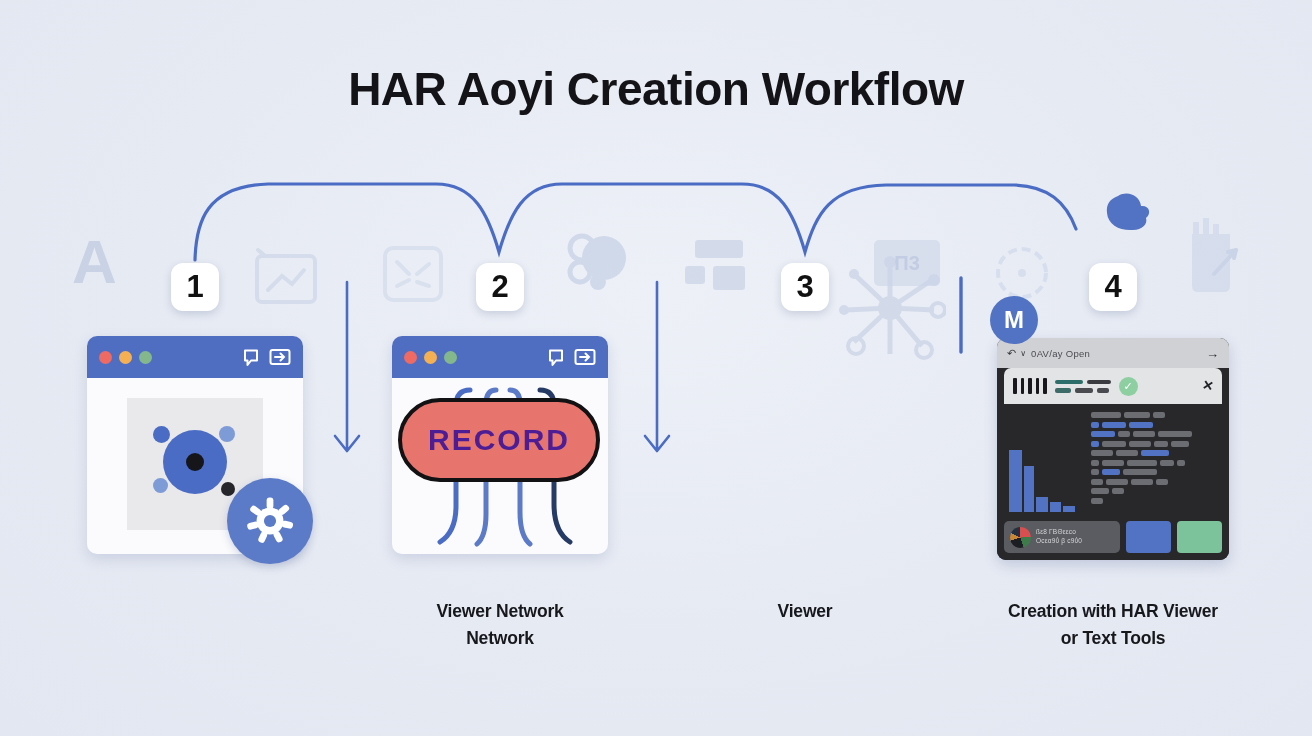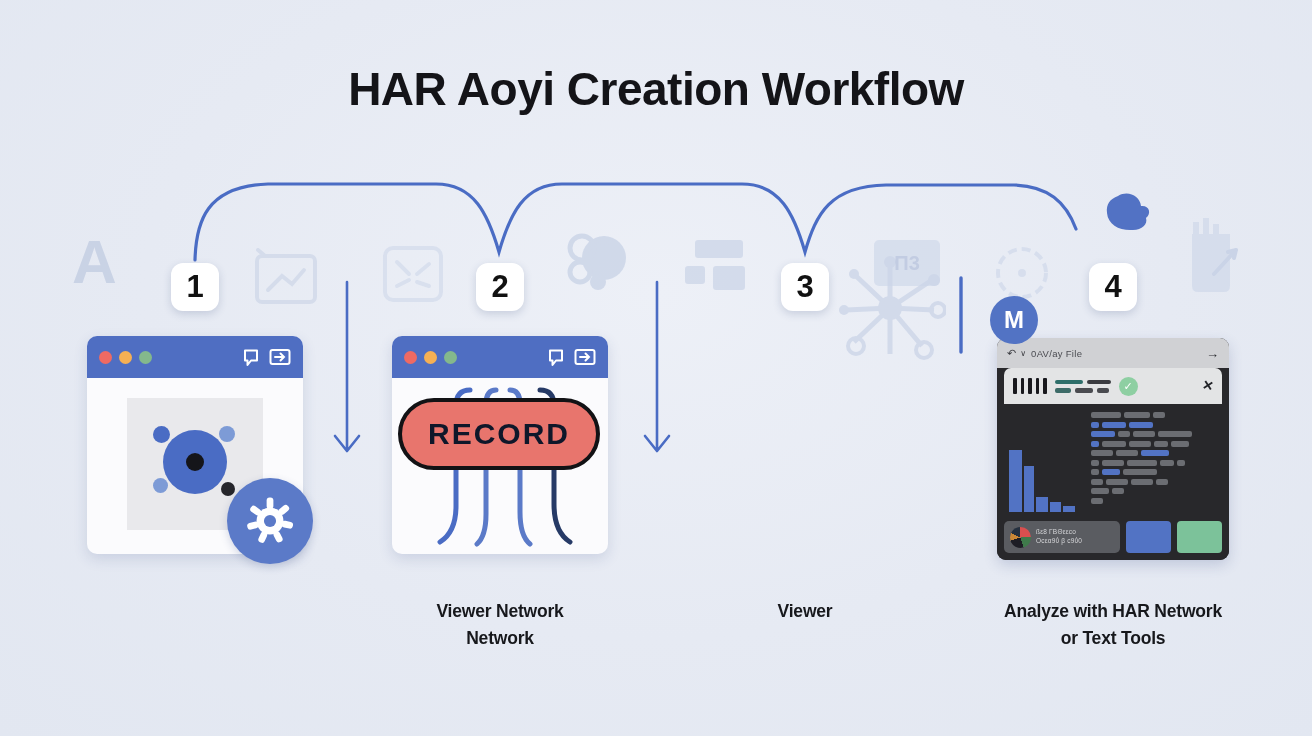--- a/index.html
+++ b/index.html
@@ -51,24 +51,24 @@
   .cl-tl { left:-10px; top:-4px; width:17px; height:17px; background:#4a6cc4; }
   .cl-tr { left:56px; top:-4px; width:16px; height:16px; background:#7d9bd6; }
   .cl-bl { left:-10px; top:48px; width:15px; height:15px; background:#7d9bd6; }
   .cl-dark { left:58px; top:52px; width:14px; height:14px; background:#26262b; }
   .gear-circle { position:absolute; left:140px; top:142px; width:86px; height:86px; border-radius:50%;
                  background:#5b7ac8; display:flex; align-items:center; justify-content:center;
                  box-shadow:0 3px 8px rgba(50,70,130,.2); }
 
   
   .squiggles { position:absolute; left:0; top:42px; width:216px; height:176px; }
-  .record-pill { position:absolute; left:6px; top:62px; width:202px; height:72px;
+  .record-pill { position:absolute; left:6px; top:62px; width:202px; height:84px;
                  background:#e8756d; border:4px solid #121215; border-radius:42px;
                  display:flex; align-items:center; justify-content:center;
-                 font-size:30px; font-weight:700; color:#0f172a; letter-spacing:2px; z-index:2; }
+                 font-size:30px; font-weight:700; color:#4c1d95; letter-spacing:2px; z-index:2; }
 
   
   .folder-wrap { position:absolute; left:38px; top:352px; width:192px; height:206px; }
   .har-label { position:absolute; left:16px; top:110px; font-size:47px; font-weight:700; color:#f6f7fb; letter-spacing:1px; }
   .cursor-icon { position:absolute; left:8px; top:28px; }
   .dl-btn { position:absolute; left:137px; top:121px; width:93px; height:93px; border-radius:50%;
             background:#d9d9d5; box-shadow:0 4px 10px rgba(40,50,90,.3);
             display:flex; align-items:center; justify-content:center; z-index:2; }
   .dl-inner { width:75px; height:75px; border-radius:50%;
               background:radial-gradient(circle at 50% 30%, #cfdcf6 0%, #9cb6e8 45%, #47559e 100%);
@@ -272,21 +272,21 @@
 
   <div class="step s4">
     <div class="badge">4</div>
 
     <div class="m-avatar">M</div>
 
     <div class="vwin">
       <div class="v-titlebar">
         <span>↶</span>
         <span style="font-size:8px;margin-left:4px;">∨</span>
-        <span class="v-title-text">0AV/ay File</span>
+        <span class="v-title-text">0AV/ay Open</span>
         <span class="v-fwd">→</span>
       </div>
       <div class="v-toolbar">
         <span class="v-bars">
             <i></i>
             <i></i>
             <i></i>
             <i></i>
             <i></i>
           </span>
@@ -375,19 +375,19 @@
               <span>Οcεα9ΰ β c9ΰ0</span>
             </span>
           </div>
           <div class="v-btn blue"></div>
           <div class="v-btn green"></div>
         </div>
       </div>
     </div>
 
     <div class="caption">
-      <span>Analyze with HAR Network</span>
+      <span>Creation with HAR Viewer</span>
       <span>or Text Tools</span>
     </div>
   </div>
 
   <div class="title">HAR Aoyi Creation Workflow</div>
 </div>
 
 </body></html>

